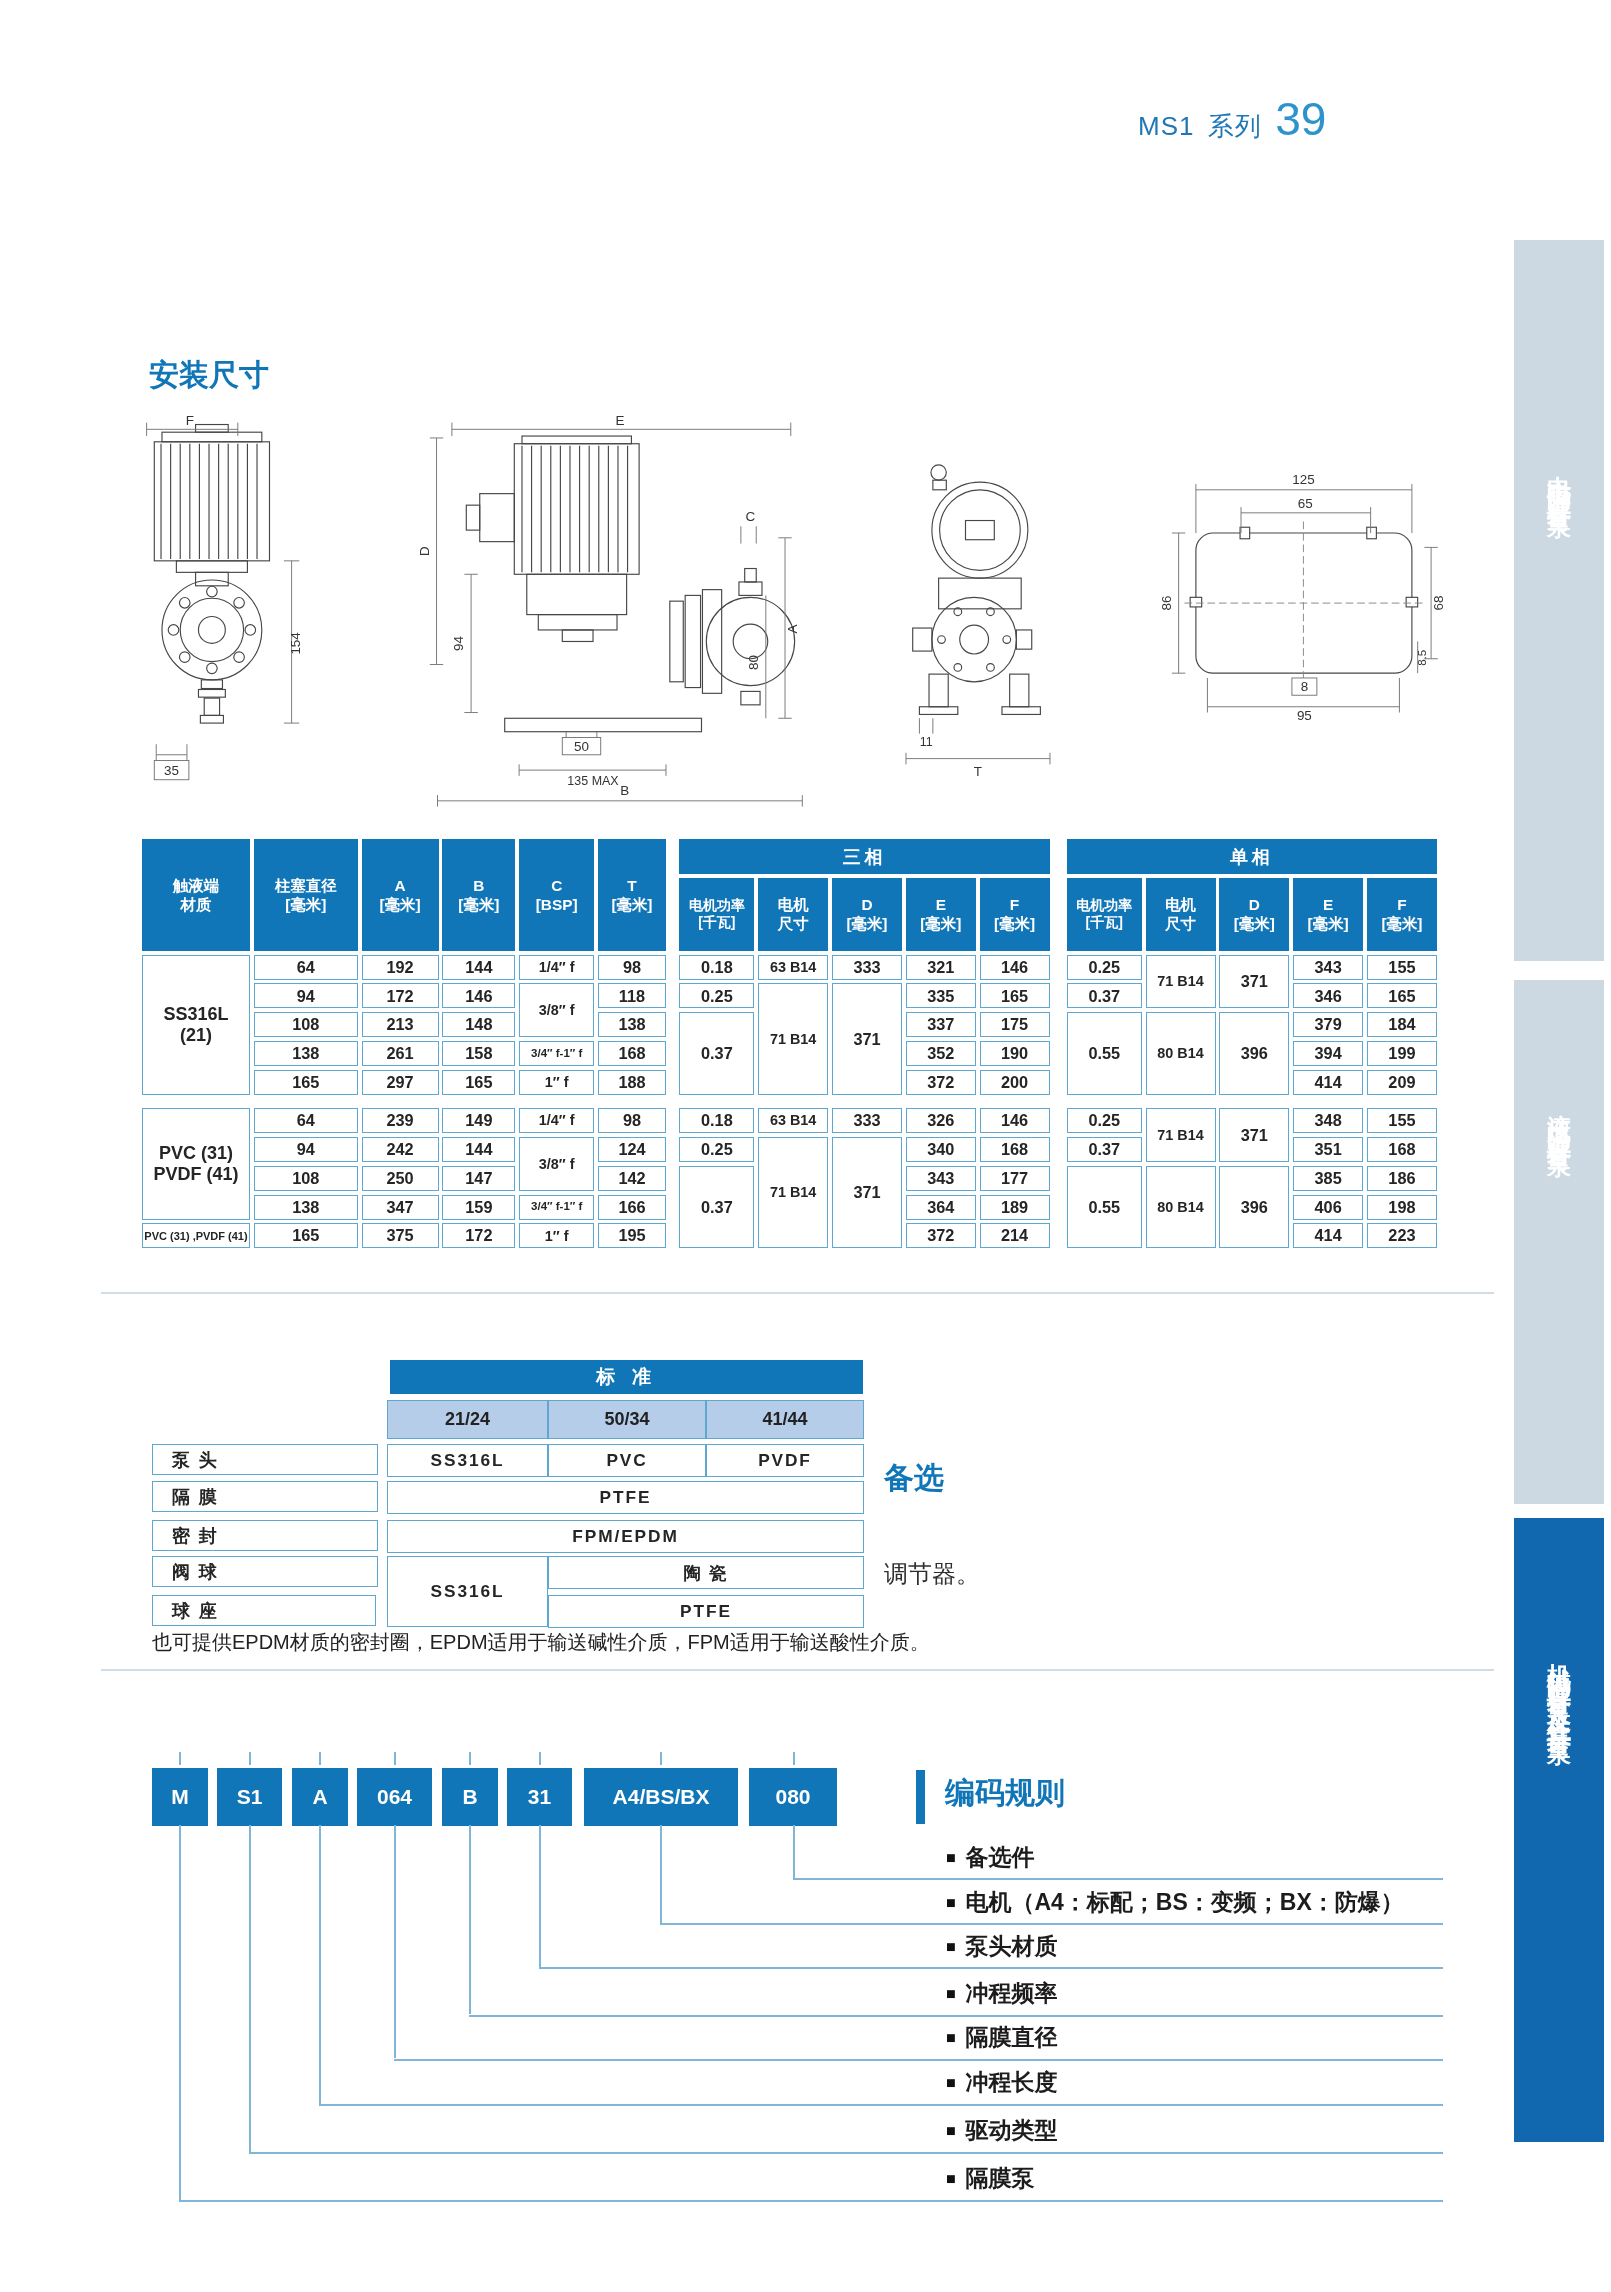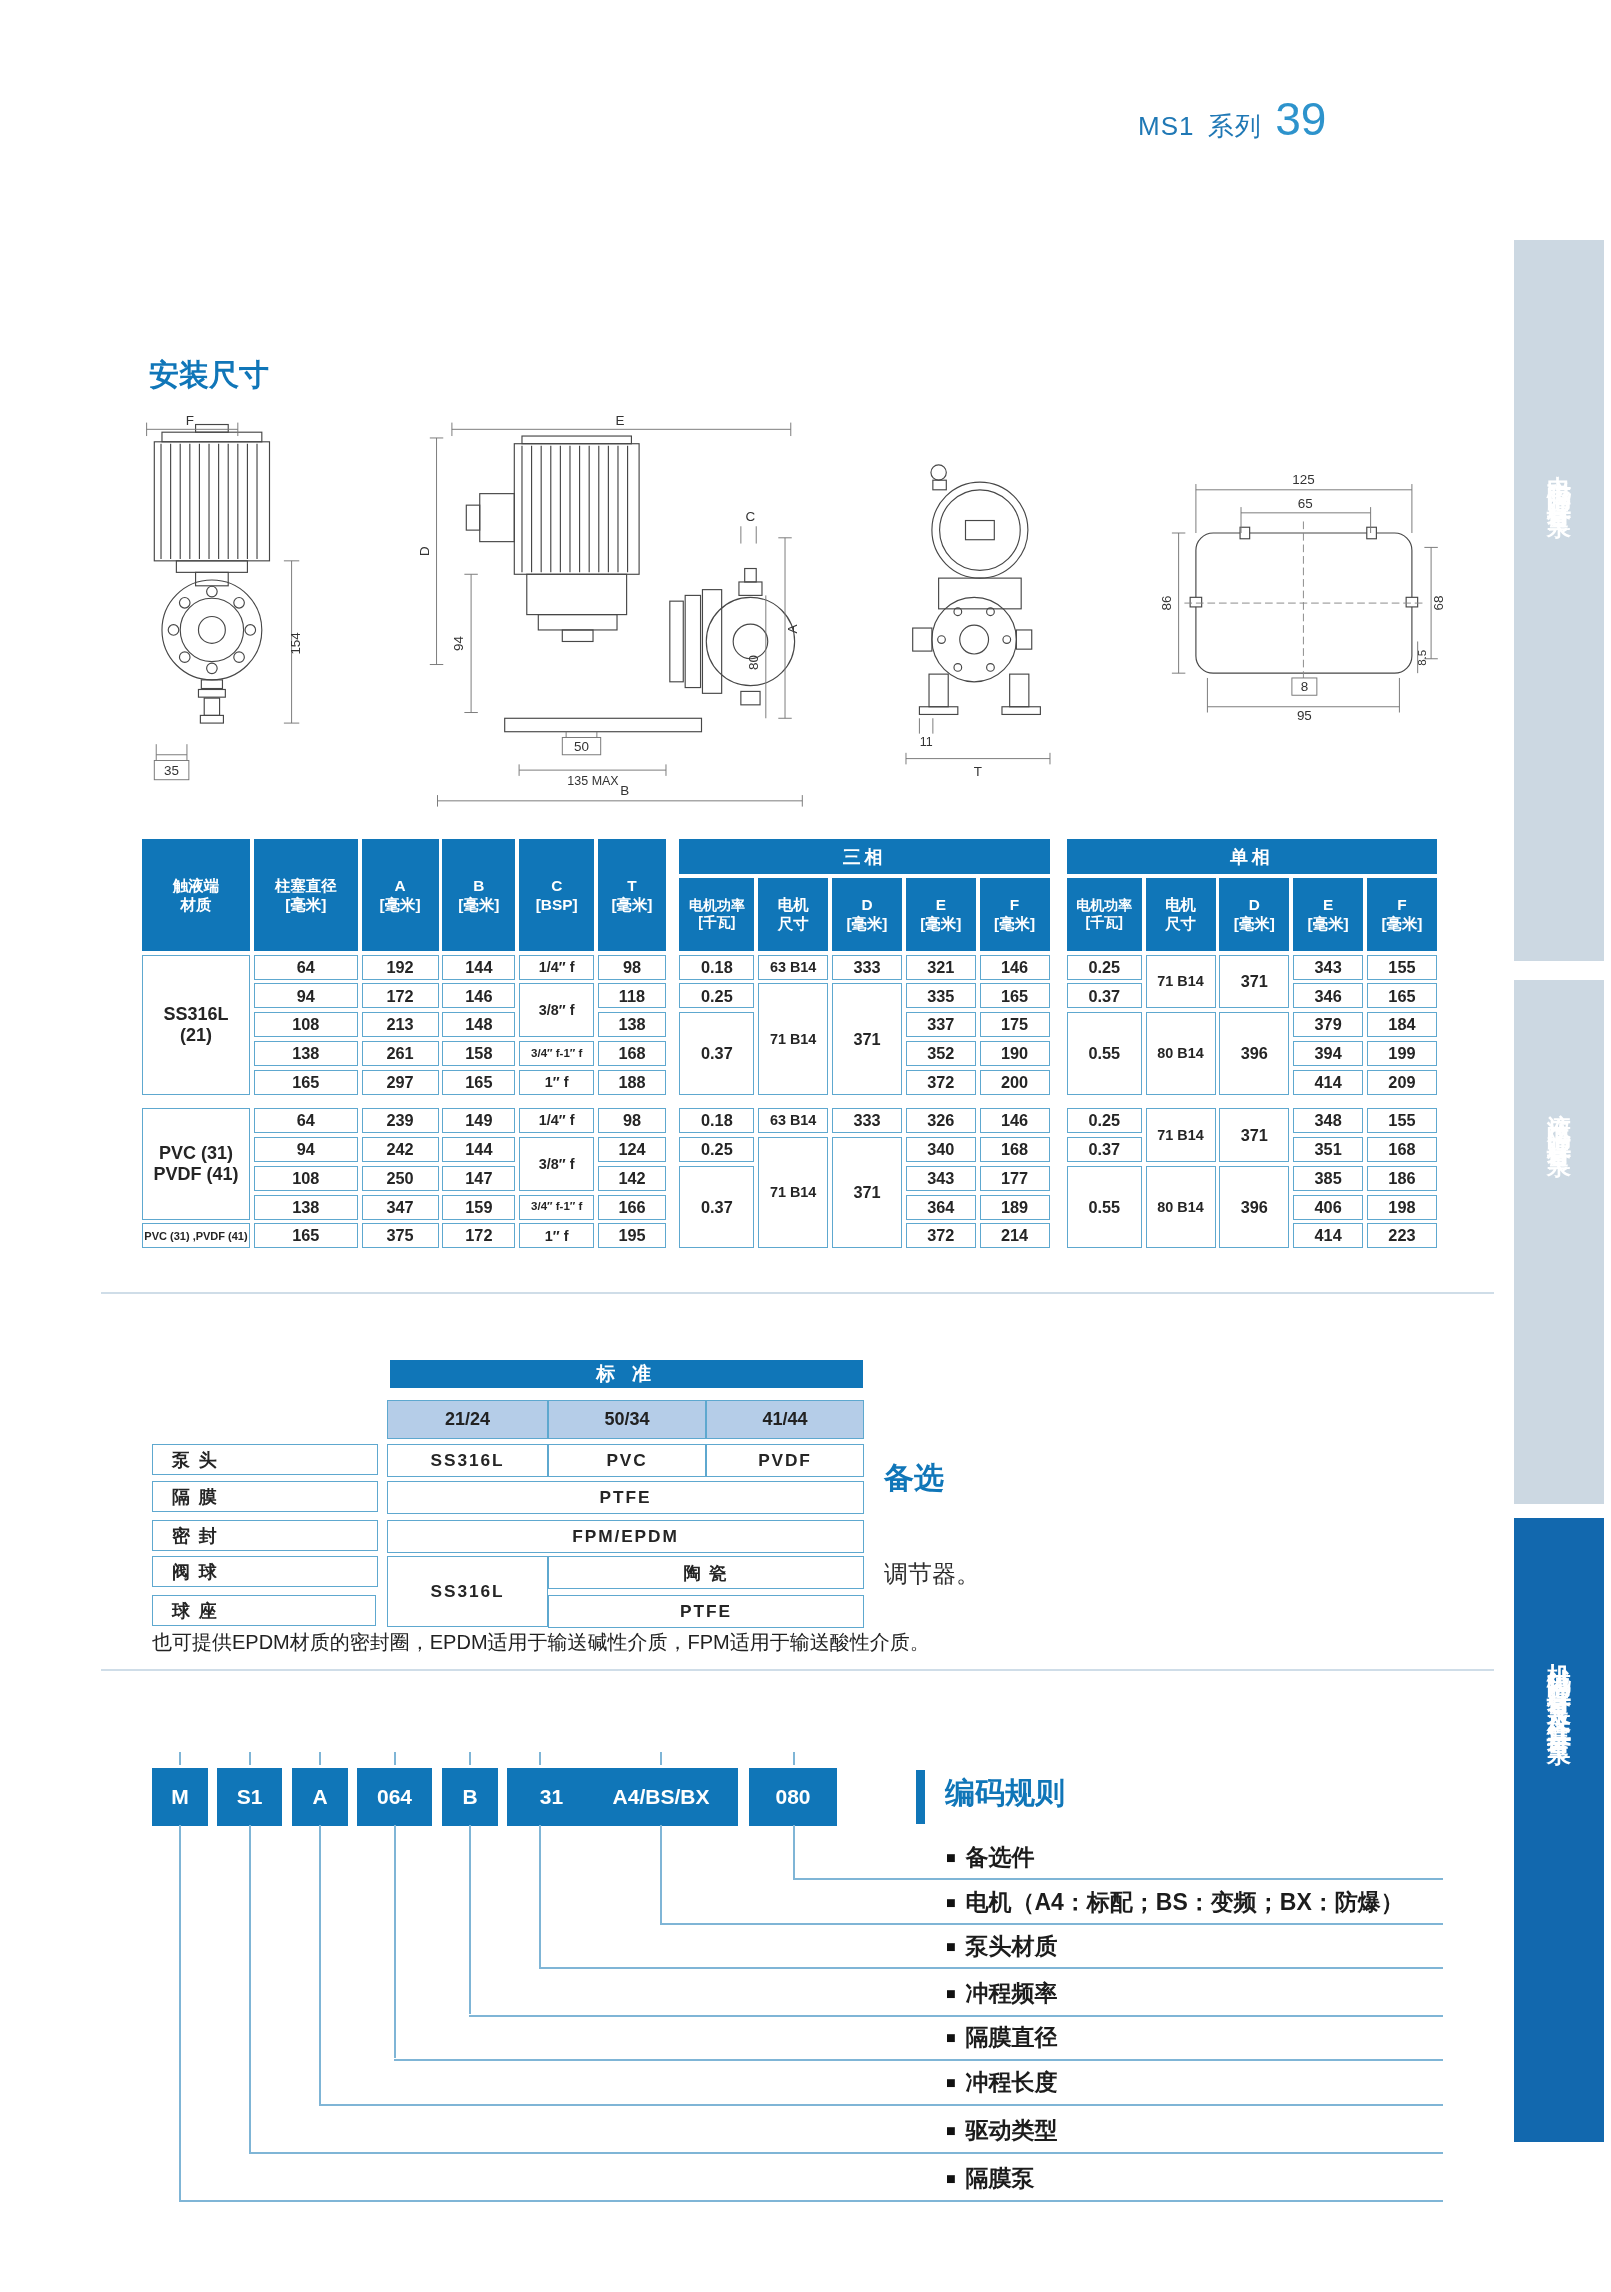--- a/index.html
+++ b/index.html
@@ -388,21 +388,21 @@
     <div class="c" style="grid-area:13/17">414</div>
     <div class="c" style="grid-area:9/18">155</div>
     <div class="c" style="grid-area:10/18">168</div>
     <div class="c" style="grid-area:11/18">186</div>
     <div class="c" style="grid-area:12/18">198</div>
     <div class="c" style="grid-area:13/18">223</div>
   </div>
 
   <div class="divider" style="left:101px;top:1292px;width:1393px;"></div>
 
-  <div class="sbar" style="left:390px;top:1360px;width:473px;height:28px;">标 准</div>
+  <div class="sbar" style="left:390px;top:1360px;width:473px;height:34px;">标 准</div>
   <div class="scol" style="left:387px;top:1400px;width:159px;height:37px;">21/24</div>
   <div class="scol" style="left:548px;top:1400px;width:156px;height:37px;">50/34</div>
   <div class="scol" style="left:706px;top:1400px;width:156px;height:37px;">41/44</div>
   <div class="slabel" style="left:152px;top:1444px;width:226px;height:31px;">泵 头</div>
   <div class="slabel" style="left:152px;top:1481px;width:226px;height:31px;">隔 膜</div>
   <div class="slabel" style="left:152px;top:1520px;width:226px;height:31px;">密 封</div>
   <div class="slabel" style="left:152px;top:1556px;width:226px;height:31px;">阀 球</div>
   <div class="slabel" style="left:152px;top:1595px;width:224px;height:31px;">球 座</div>
   <div class="sval" style="left:387px;top:1444px;width:159px;height:31px;">SS316L</div>
   <div class="sval" style="left:548px;top:1444px;width:156px;height:31px;">PVC</div>
@@ -417,21 +417,21 @@
   <div class="h1" style="left:884px;top:1458px;">备选</div>
   <div class="bodytext" style="left:884px;top:1558px;">调节器。</div>
 
   <div class="divider" style="left:101px;top:1669px;width:1393px;"></div>
 
   <div class="codebox" style="left:152px;width:56px;">M</div>
   <div class="codebox" style="left:217px;width:65px;">S1</div>
   <div class="codebox" style="left:292px;width:56px;">A</div>
   <div class="codebox" style="left:357px;width:75px;">064</div>
   <div class="codebox" style="left:442px;width:56px;">B</div>
-  <div class="codebox" style="left:507px;width:65px;padding-left:12px;">31</div>
+  <div class="codebox" style="left:507px;width:65px;">31</div>
   <div class="codebox" style="left:584px;width:154px;">A4/BS/BX</div>
   <div class="codebox" style="left:749px;width:88px;">080</div>
 
   <div class="tick" style="left:179px;top:1752px;height:13.4px;"></div>
   <div class="tick" style="left:249px;top:1752px;height:13.4px;"></div>
   <div class="tick" style="left:319px;top:1752px;height:13.4px;"></div>
   <div class="tick" style="left:394px;top:1752px;height:13.4px;"></div>
   <div class="tick" style="left:469px;top:1752px;height:13.4px;"></div>
   <div class="tick" style="left:539px;top:1752px;height:13.4px;"></div>
   <div class="tick" style="left:660px;top:1752px;height:13.4px;"></div>

